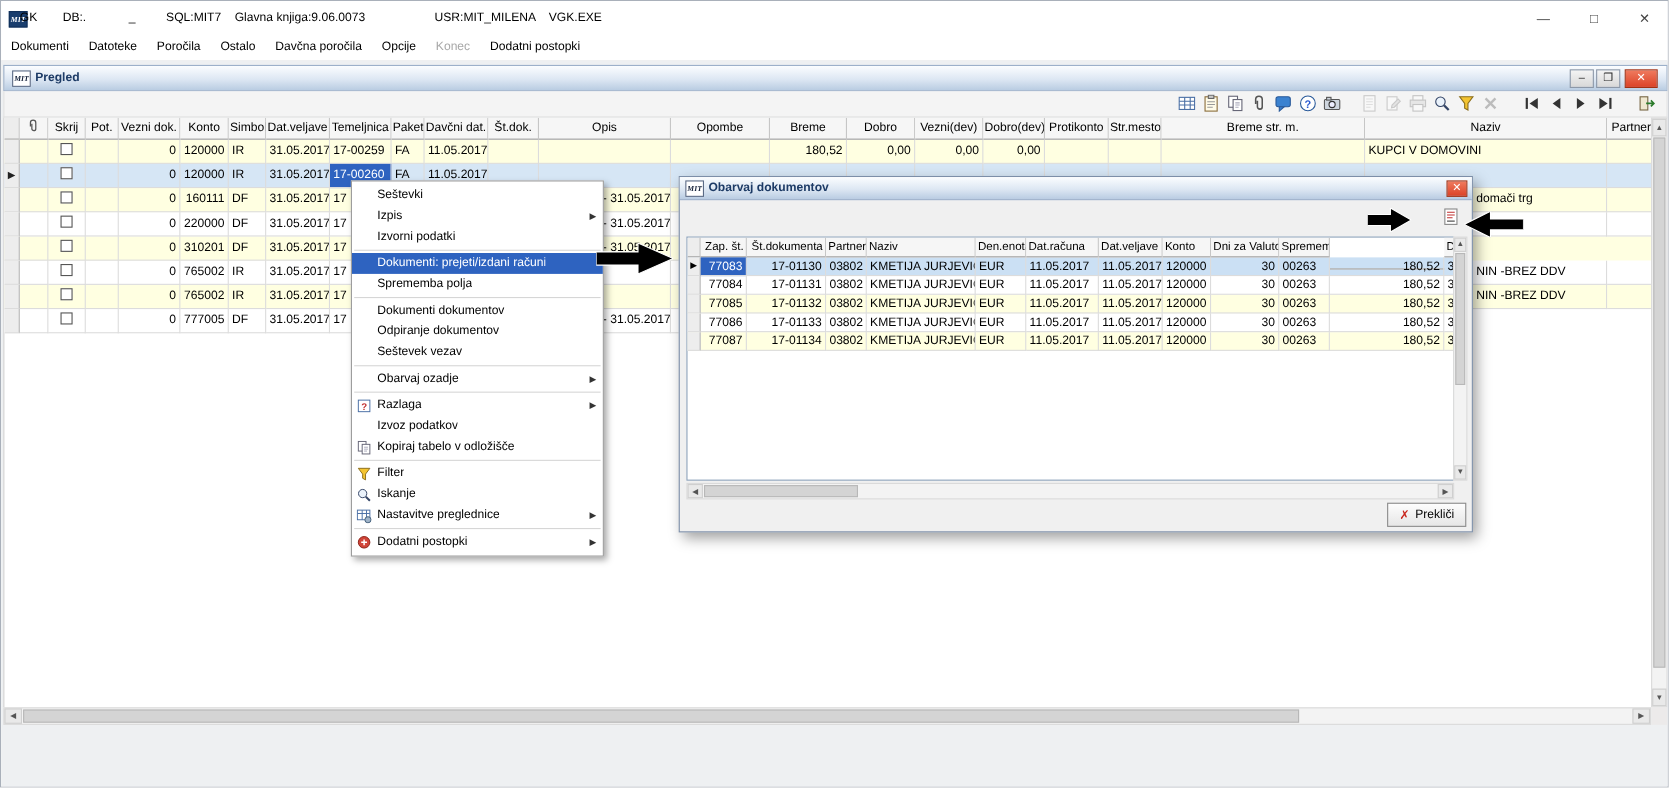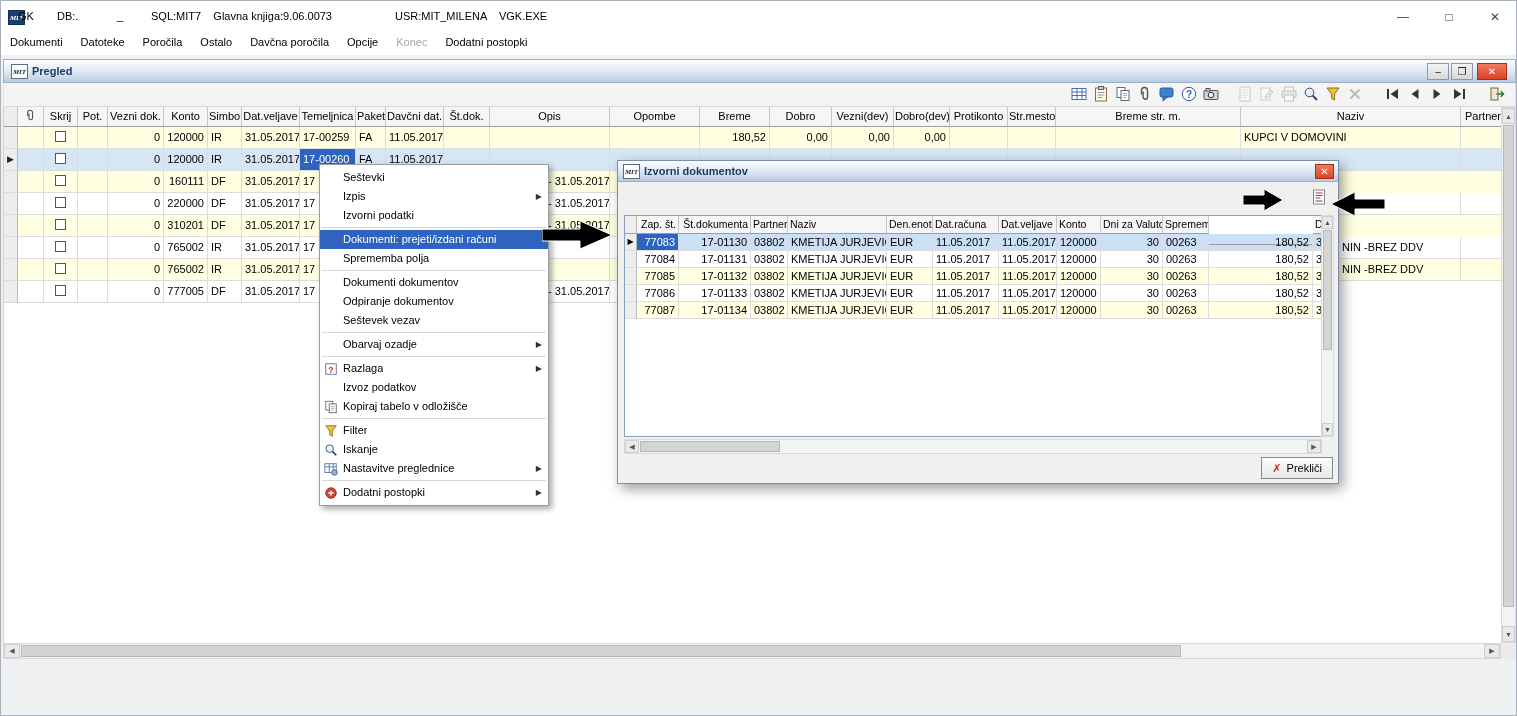--- a/index.html
+++ b/index.html
@@ -349,20 +349,21 @@
           <div class="mg-cell al-l" style="width: 46px;"></div>
           <div class="mg-cell al-l cut-opis" style="width: 120px;">- 31.05.2017</div>
           <div class="mg-cell al-l" style="width: 90px;"></div>
           <div class="mg-cell al-r" style="width: 70px;"></div>
           <div class="mg-cell al-r" style="width: 62px;"></div>
           <div class="mg-cell al-r" style="width: 62px;"></div>
           <div class="mg-cell al-r" style="width: 56px;"></div>
           <div class="mg-cell al-l" style="width: 58px;"></div>
           <div class="mg-cell al-l" style="width: 48px;"></div>
           <div class="mg-cell al-l" style="width: 185px;"></div>
+          <div class="mg-cell al-l cut-naziv" style="width: 220px;">domači trg</div>
           <div class="mg-cell al-l" style="width: 45px;"></div>
         </div>
         <div class="mg-row bg-white">
           <div class="mg-cell al-c rowsel" style="width: 14px;"></div>
           <div class="mg-cell al-c" style="width: 26px;"></div>
           <div class="mg-cell al-c" style="width: 34px;"><span class="checkbox"></span></div>
           <div class="mg-cell al-c" style="width: 30px;"></div>
           <div class="mg-cell al-r" style="width: 56px;">0</div>
           <div class="mg-cell al-r" style="width: 44px;">220000</div>
           <div class="mg-cell al-l" style="width: 34px;">DF</div>
@@ -602,21 +603,21 @@
           </svg>
         </span>
         <span class="cm-label">Dodatni postopki</span>
         <span class="cm-arrow">▶</span>
       </div>
     </div>
 
   <div class="dialog">
     <div class="dlg-title">
       <span class="app-icon mit-logo lite">MIT</span>
-      <span class="t">Izvorni dokumentov</span>
+      <span class="t">Obarvaj dokumentov</span>
       <div class="dlg-close"><span>✕</span></div>
     </div>
     <div class="dlg-tool" style="left:668px"></div>
     <div class="dlg-tool" style="left:692px">
         <svg viewBox="0 0 16 16" xmlns="http://www.w3.org/2000/svg">
           <rect x="2.5" y="1" width="11" height="14" fill="#fff" stroke="#888"></rect>
           <path d="M4.5 4h7M4.5 6.5h7M4.5 9h5" stroke="#c03030" fill="none"></path>
           <path d="M4.5 12h7" stroke="#555" fill="none"></path>
         </svg>
       </div>

